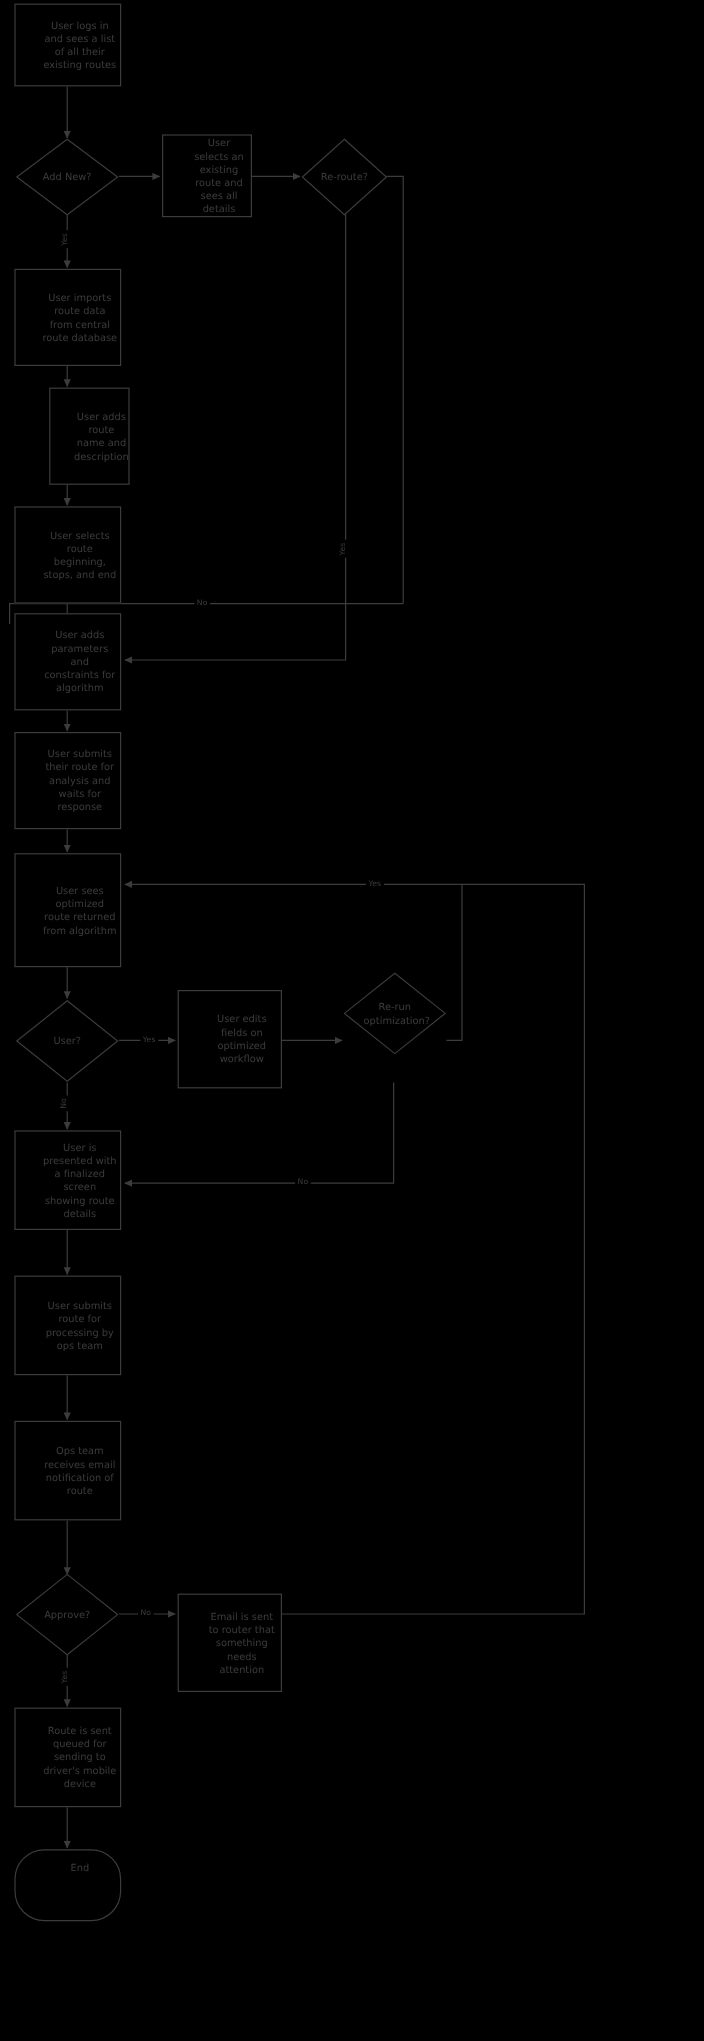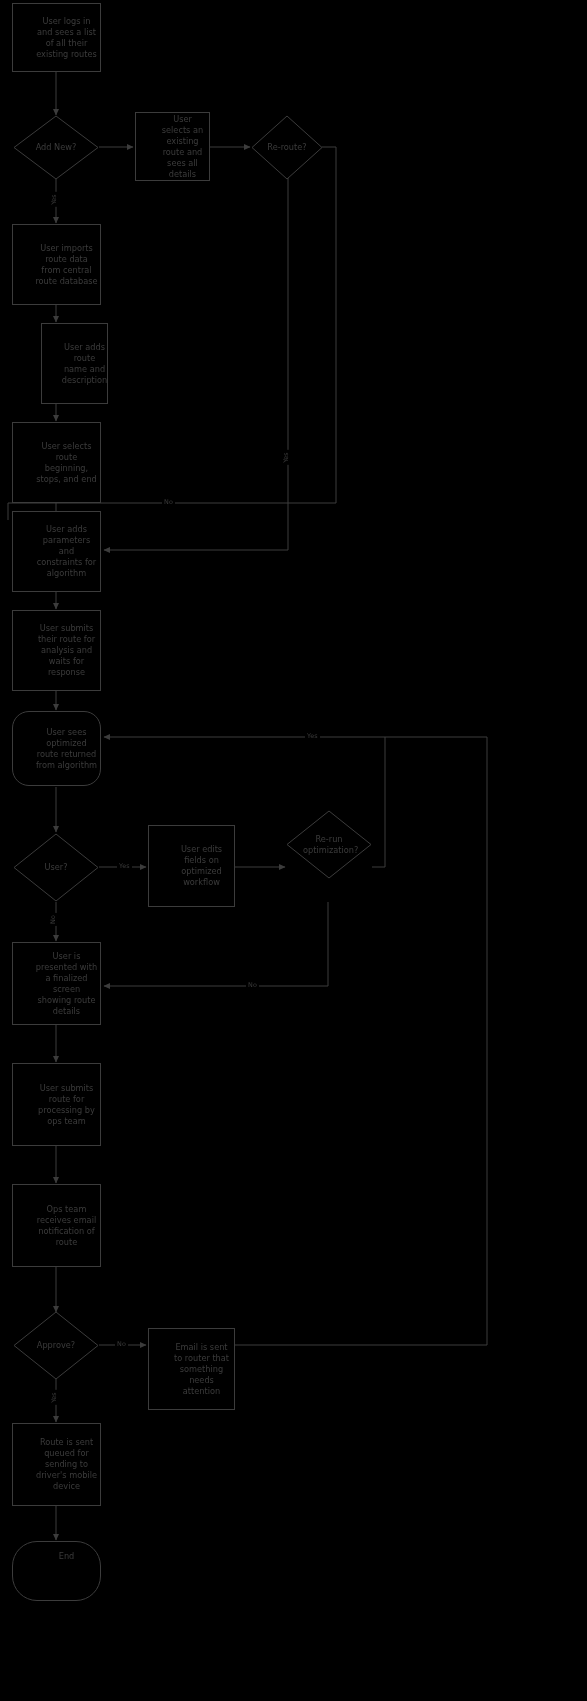--- a/index.html
+++ b/index.html
@@ -147,21 +147,21 @@
 </div>
 
 <div class="node box" style="left:12px;top:511px;width:89px;height:81px;">
   <span>User adds parameters and constraints for algorithm</span>
 </div>
 
 <div class="node box" style="left:12px;top:610px;width:89px;height:81px;">
   <span>User submits their route for analysis and waits for response</span>
 </div>
 
-<div class="node box" style="left:12px;top:711px;width:89px;height:75px;border-radius:17px;">
+<div class="node box" style="left:12px;top:711px;width:89px;height:95px;">
   <span>User sees optimized route returned from algorithm</span>
 </div>
 
 <div class="diamond-wrap" style="left:13px;top:833px;width:86px;height:69px;">
   <svg width="86" height="69" style="position:absolute;left:0;top:0;">
     <polygon points="43,1 85,34.5 43,68 1,34.5" fill="#000" stroke="#3c3c3c" stroke-width="1"></polygon>
   </svg>
   <span class="diamond-label">User?</span>
 </div>
 

